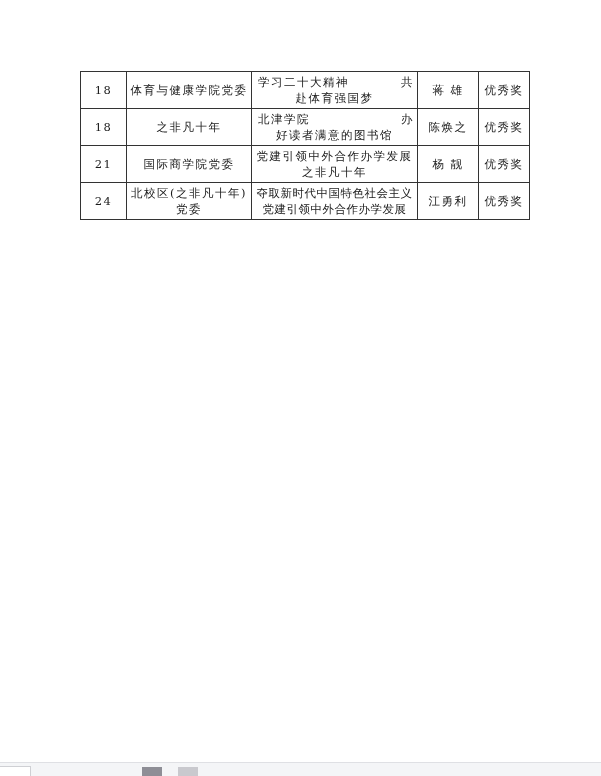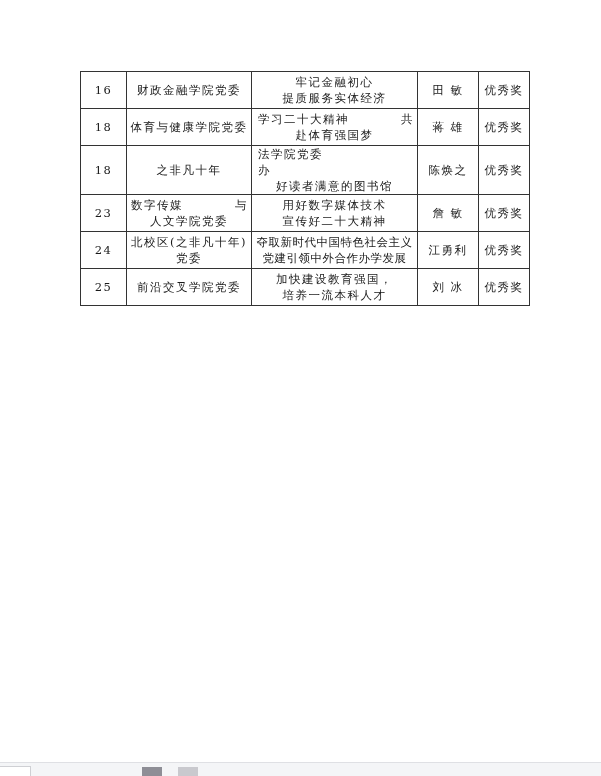--- a/index.html
+++ b/index.html
@@ -39,93 +39,68 @@
     .bb-btn1 { position: absolute; left: 142px; top: 4px; width: 20px; height: 10px; background: #8e8e96; }
     .bb-btn2 { position: absolute; left: 178px; top: 4px; width: 20px; height: 10px; background: #c9c9ce; }
   </style>
 </head>
 <body>
 
 <div class="page">
   <table class="awards">
     <tbody>
       <tr>
-        <td class="c-no">16</td>
-        <td class="c-unit">
-            <span class="line">财政金融学院党委</span>
-          </td>
-        <td class="c-title">
-            <span class="line">牢记金融初心</span>
-            <span class="line">提质服务实体经济</span>
-          </td>
-        <td class="c-name">田 敏</td>
-        <td class="c-award">优秀奖</td>
-      </tr>
-      <tr>
         <td class="c-no">18</td>
         <td class="c-unit">
             <span class="line">体育与健康学院党委</span>
           </td>
         <td class="c-title">
             <span class="line" style="text-align:left;padding-left:6px;">学习二十大精神　　　　共</span>
             <span class="line">赴体育强国梦</span>
           </td>
         <td class="c-name">蒋 雄</td>
         <td class="c-award">优秀奖</td>
       </tr>
       <tr>
         <td class="c-no">18</td>
         <td class="c-unit">
             <span class="line">之非凡十年</span>
           </td>
         <td class="c-title">
-            <span class="line" style="text-align:left;padding-left:6px;">法学院党委　　　　　　　办</span>
+            <span class="line" style="text-align:left;padding-left:6px;">北津学院　　　　　　　办</span>
             <span class="line">好读者满意的图书馆</span>
           </td>
         <td class="c-name">陈焕之</td>
         <td class="c-award">优秀奖</td>
       </tr>
       <tr>
-        <td class="c-no">23</td>
+        <td class="c-no">21</td>
         <td class="c-unit">
-            <span class="line" style="text-align:left;padding-left:4px;">数字传媒　　　　与</span>
-            <span class="line">人文学院党委</span>
+            <span class="line">国际商学院党委</span>
           </td>
         <td class="c-title">
-            <span class="line">用好数字媒体技术</span>
-            <span class="line">宣传好二十大精神</span>
+            <span class="line">党建引领中外合作办学发展</span>
+            <span class="line">之非凡十年</span>
           </td>
-        <td class="c-name">詹 敏</td>
+        <td class="c-name">杨 靓</td>
         <td class="c-award">优秀奖</td>
       </tr>
       <tr>
         <td class="c-no">24</td>
         <td class="c-unit">
             <span class="line">北校区(之非凡十年)</span>
             <span class="line">党委</span>
           </td>
         <td class="c-title" style="letter-spacing:0.5px;">
             <span class="line">夺取新时代中国特色社会主义</span>
             <span class="line">党建引领中外合作办学发展</span>
           </td>
         <td class="c-name">江勇利</td>
         <td class="c-award">优秀奖</td>
       </tr>
-      <tr>
-        <td class="c-no">25</td>
-        <td class="c-unit">
-            <span class="line">前沿交叉学院党委</span>
-          </td>
-        <td class="c-title">
-            <span class="line">加快建设教育强国，</span>
-            <span class="line">培养一流本科人才</span>
-          </td>
-        <td class="c-name">刘 冰</td>
-        <td class="c-award">优秀奖</td>
-      </tr>
     </tbody>
   </table>
 </div>
 
 <div class="bottom-bar">
   <div class="bb-box"></div>
   <div class="bb-btn1"></div>
   <div class="bb-btn2"></div>
 </div>
 

